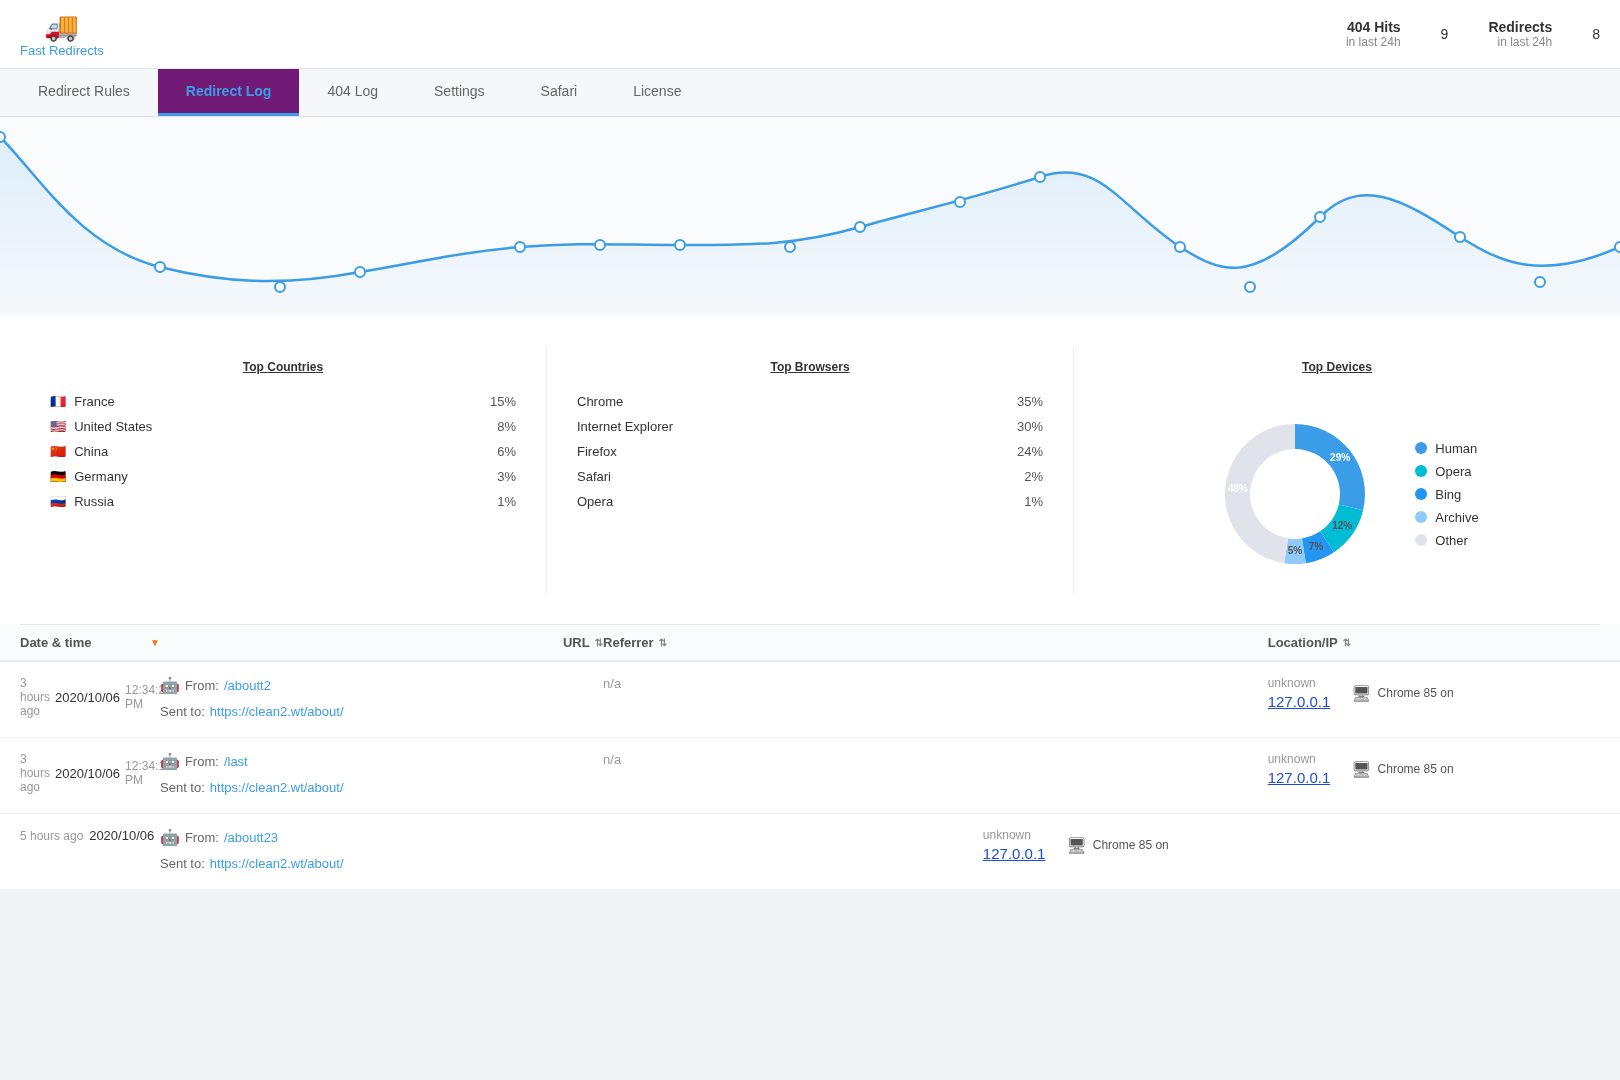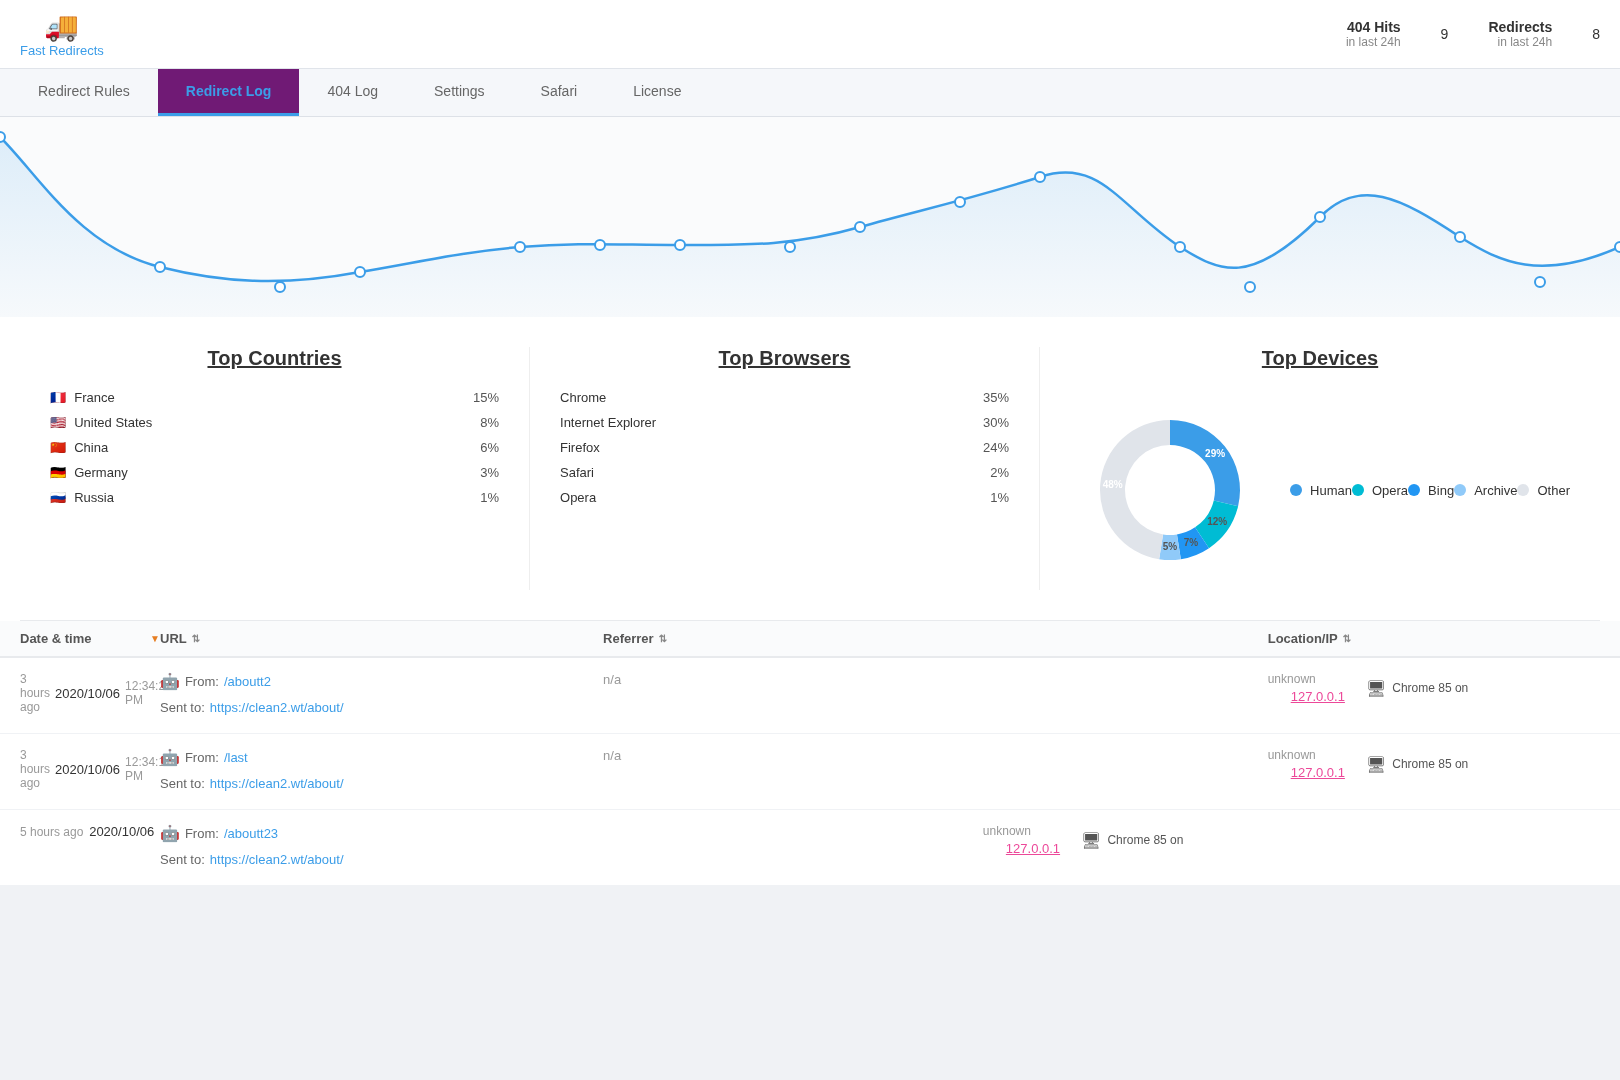--- a/index.html
+++ b/index.html
@@ -71,25 +71,26 @@
       background: #fff;
       gap: 0;
     }
     .stat-col {
       flex: 1;
       padding: 0 30px;
       border-right: 1px solid #eee;
     }
     .stat-col:last-child { border-right: none; }
     .stat-col h3 {
-      font-size: 20px;
+      font-size: 12px;
       font-weight: 700;
       text-align: center;
       margin-bottom: 20px;
       text-decoration: underline;
+      margin-top: 13px;
     }
 
     .country-row, .browser-row {
       display: flex;
       justify-content: space-between;
       align-items: center;
       margin-bottom: 10px;
       font-size: 13px;
     }
     .country-name, .browser-name {
@@ -101,20 +102,22 @@
 
     
     .donut-wrapper {
       display: flex;
       align-items: center;
       justify-content: center;
       gap: 20px;
     }
     .donut-legend {
       display: flex;
+      flex-direction: column;
+      gap: 8px;
       text-align: center;
     }
     .legend-item {
       display: flex;
       align-items: center;
       gap: 8px;
       font-size: 13px;
     }
     .legend-dot {
       width: 12px;
@@ -143,21 +146,21 @@
     .table-header {
       display: flex;
       padding: 10px 20px;
       border-bottom: 2px solid #e8eaed;
       font-size: 13px;
       font-weight: 600;
       color: #555;
       background: #fafbfc;
     }
     .col-datetime { width: 140px; flex-shrink: 0; display: flex; align-items: center; gap: 5px; justify-content: space-between; }
-    .col-url { flex: 2; display: flex; align-items: center; gap: 5px; }
+    .col-url { flex: 2; display: flex; align-items: center; gap: 5px; justify-content: flex-end; }
     .col-referrer { flex: 3; display: flex; align-items: center; gap: 5px; }
     .col-location { flex: 1.5; display: flex; align-items: center; gap: 5px; }
 
     .sort-icon { font-size: 10px; color: #888; }
     .sort-active { color: #e67e22; }
 
     .log-row {
       display: flex;
       padding: 14px 20px;
       border-bottom: 1px solid #f0f2f5;
@@ -170,21 +173,21 @@
     .time-main { color: #999; font-size: 12px; }
 
     .url-from, .url-to { display: flex; align-items: center; gap: 5px; margin-bottom: 4px; }
     .url-label { color: #666; }
     .url-link { color: #3b9de8; text-decoration: none; }
 
     .redirect-icon { font-size: 16px; }
     .na-text { color: #999; }
 
     .location-unknown { color: #999; font-size: 12px; }
-    .location-ip { color: #ec4899; font-size: 13px; margin-left: 23px; }
+    .location-ip { color: #1d4ed8; font-size: 15px; }
 
     .device-info { display: flex; align-items: center; gap: 6px; font-size: 12px; color: #555; }
     .device-icon { font-size: 16px; }
   </style>
 </head>
 <body>
 
 <div class="header">
   <div class="logo-area">
     <span class="logo-icon">🚚</span>

